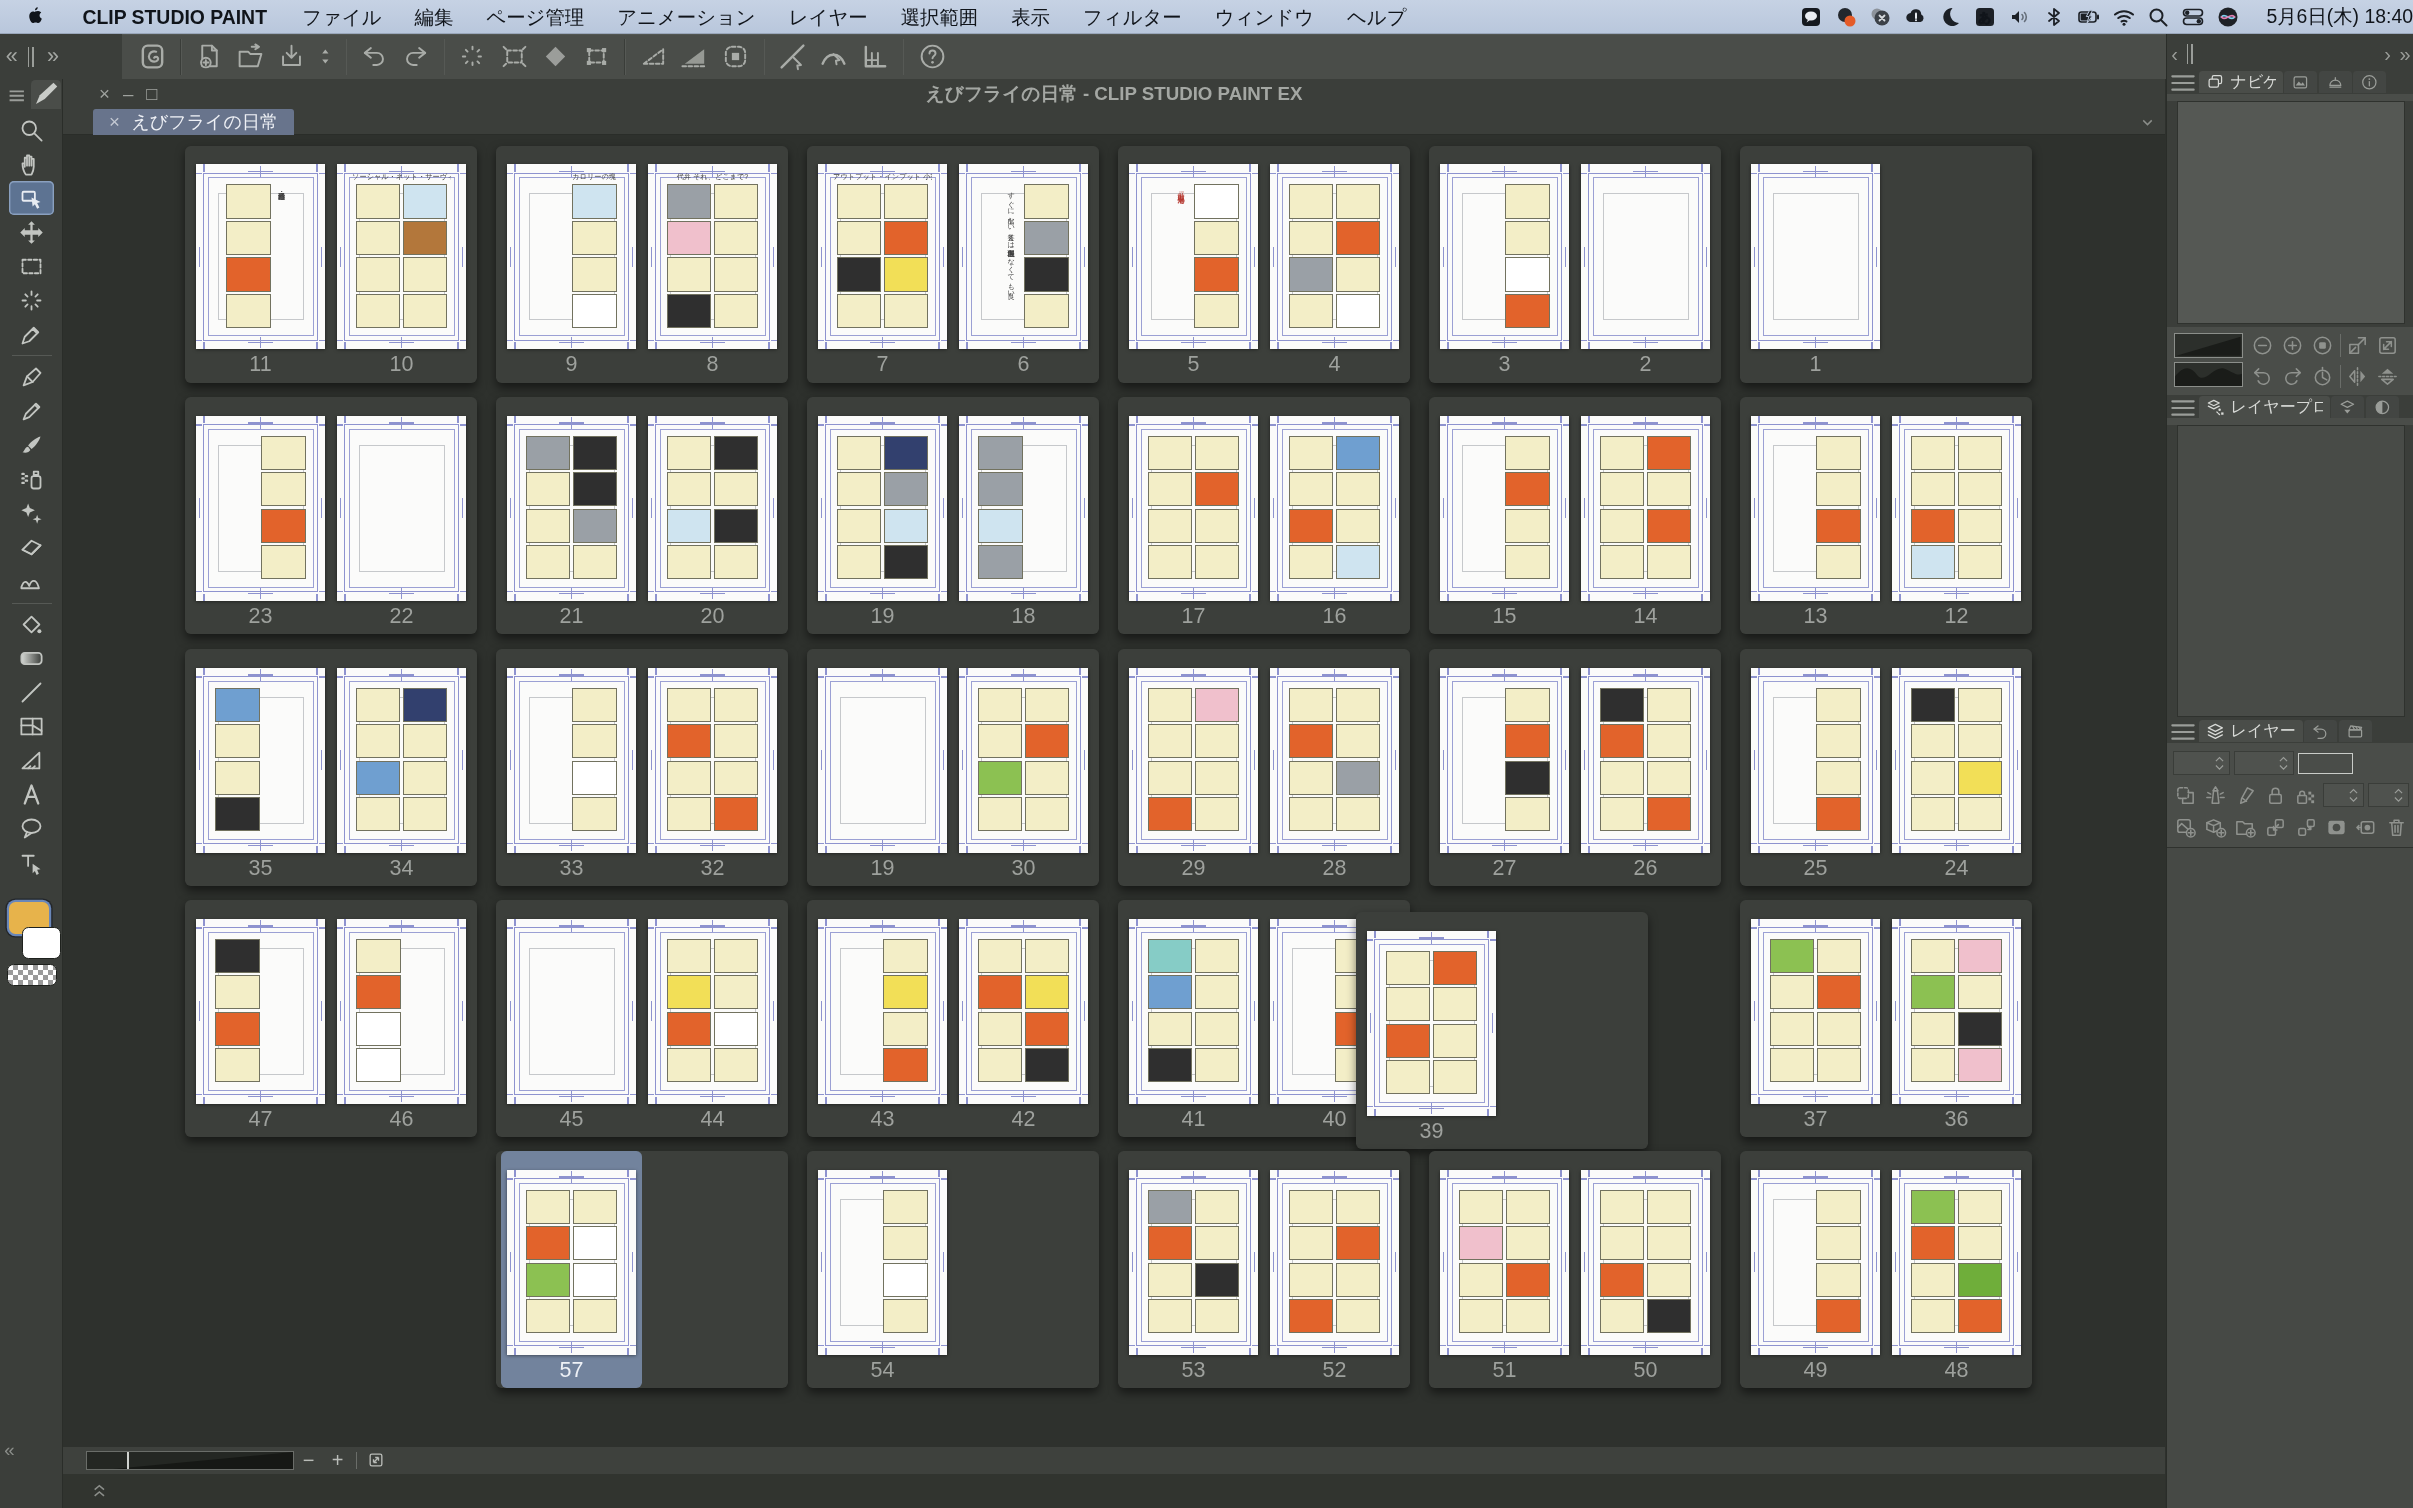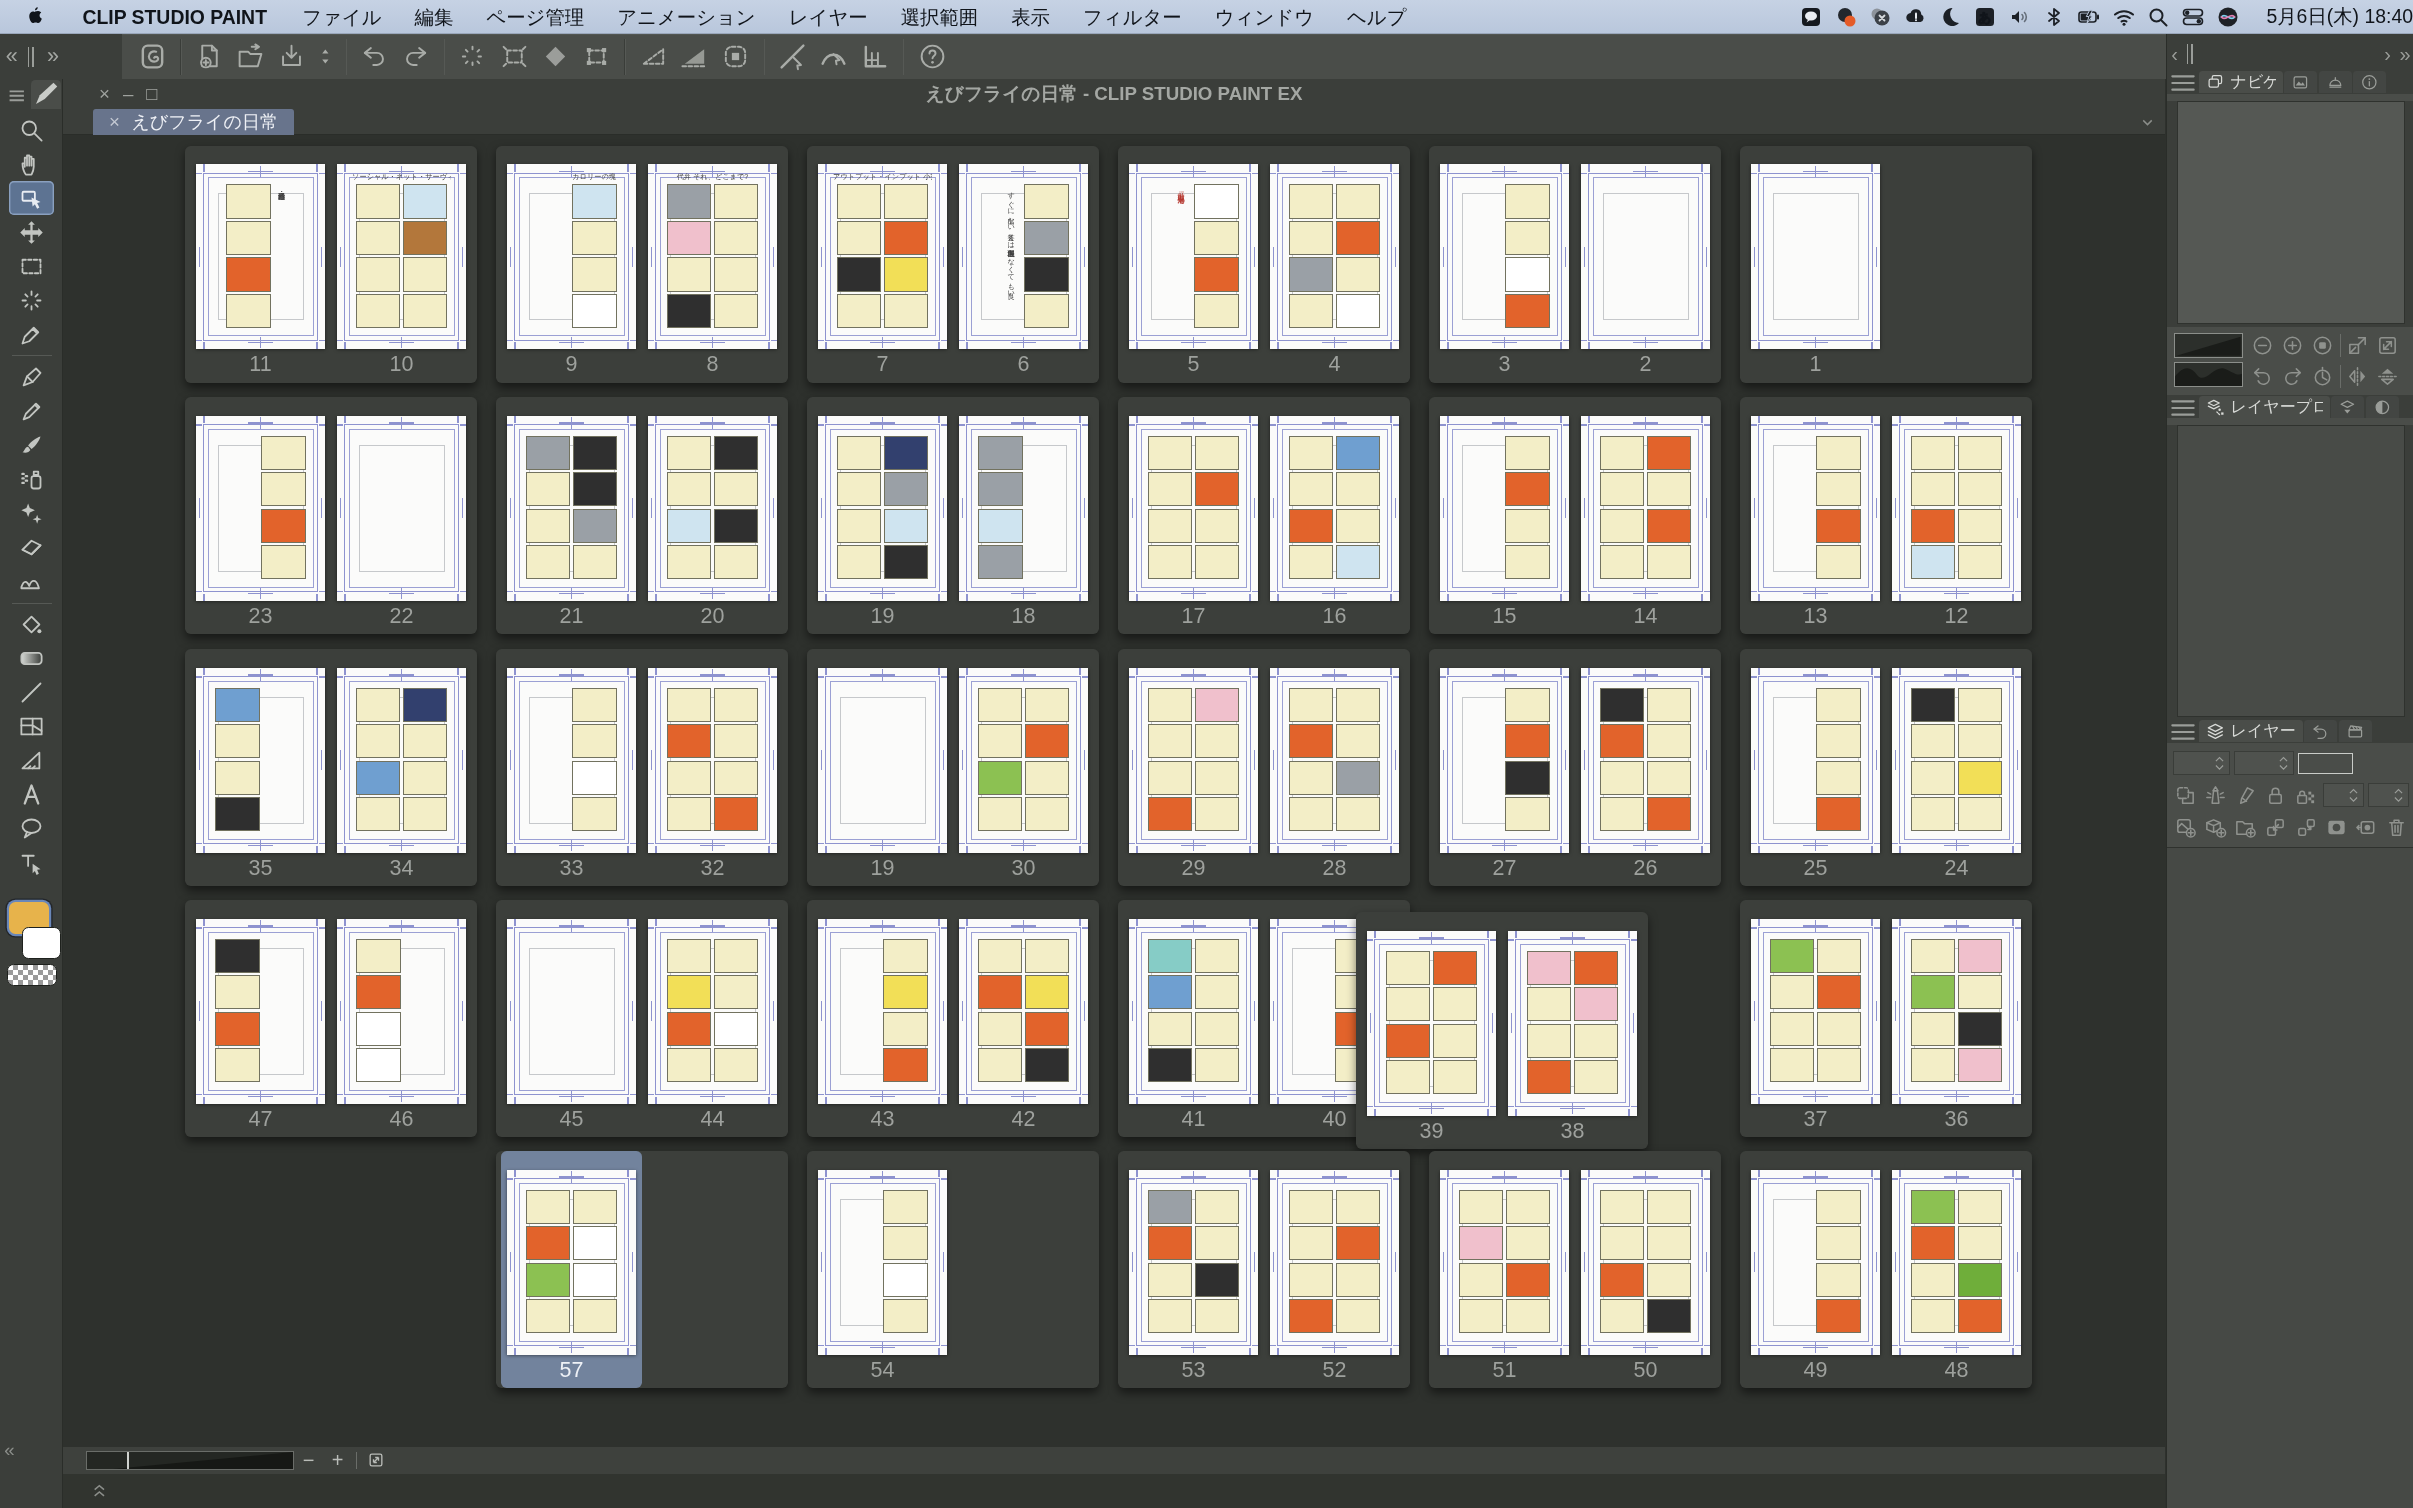--- a/index.html
+++ b/index.html
@@ -1884,52 +1884,20 @@
                 <i class="pn" style="background:#f3eec7"></i>
                 <i class="pn" style="background:#f3eec7"></i>
                 <i class="pn" style="background:#e2632b"></i>
                 <i class="pn" style="background:#f3eec7"></i>
                 <i class="pn" style="background:#f3eec7"></i>
                 <i class="pn" style="background:#f3eec7"></i>
               </span>
             </div>
             <div class="pnum">39</div>
           </div>
-          <div class="slot">
-            <div class="page">
-              <i class="fo"></i>
-              <i class="fi"></i>
-              <i class="fg"></i>
-              <i class="mk mh tc"></i>
-              <i class="mk mv tcv"></i>
-              <i class="mk mh bc"></i>
-              <i class="mk mv bcv"></i>
-              <i class="mk mv lcv"></i>
-              <i class="mk mv rcv"></i>
-              <i class="mk mv c1"></i>
-              <i class="mk mh c2"></i>
-              <i class="mk mv c3"></i>
-              <i class="mk mh c4"></i>
-              <i class="mk mv c5"></i>
-              <i class="mk mh c6"></i>
-              <i class="mk mv c7"></i>
-              <i class="mk mh c8"></i>
-              <span class="cont f">
-                <i class="pn" style="background:#f0c0cc"></i>
-                <i class="pn" style="background:#e2632b"></i>
-                <i class="pn" style="background:#f3eec7"></i>
-                <i class="pn" style="background:#f0c0cc"></i>
-                <i class="pn" style="background:#f3eec7"></i>
-                <i class="pn" style="background:#f3eec7"></i>
-                <i class="pn" style="background:#e2632b"></i>
-                <i class="pn" style="background:#f3eec7"></i>
-              </span>
-            </div>
-            <div class="pnum">38</div>
-          </div>
         </div>
         <div class="group" style="left: 1677px; top: 765px;">
           <div class="slot">
             <div class="page">
               <i class="fo"></i>
               <i class="fi"></i>
               <i class="fg"></i>
               <i class="mk mh tc"></i>
               <i class="mk mv tcv"></i>
               <i class="mk mh bc"></i>

